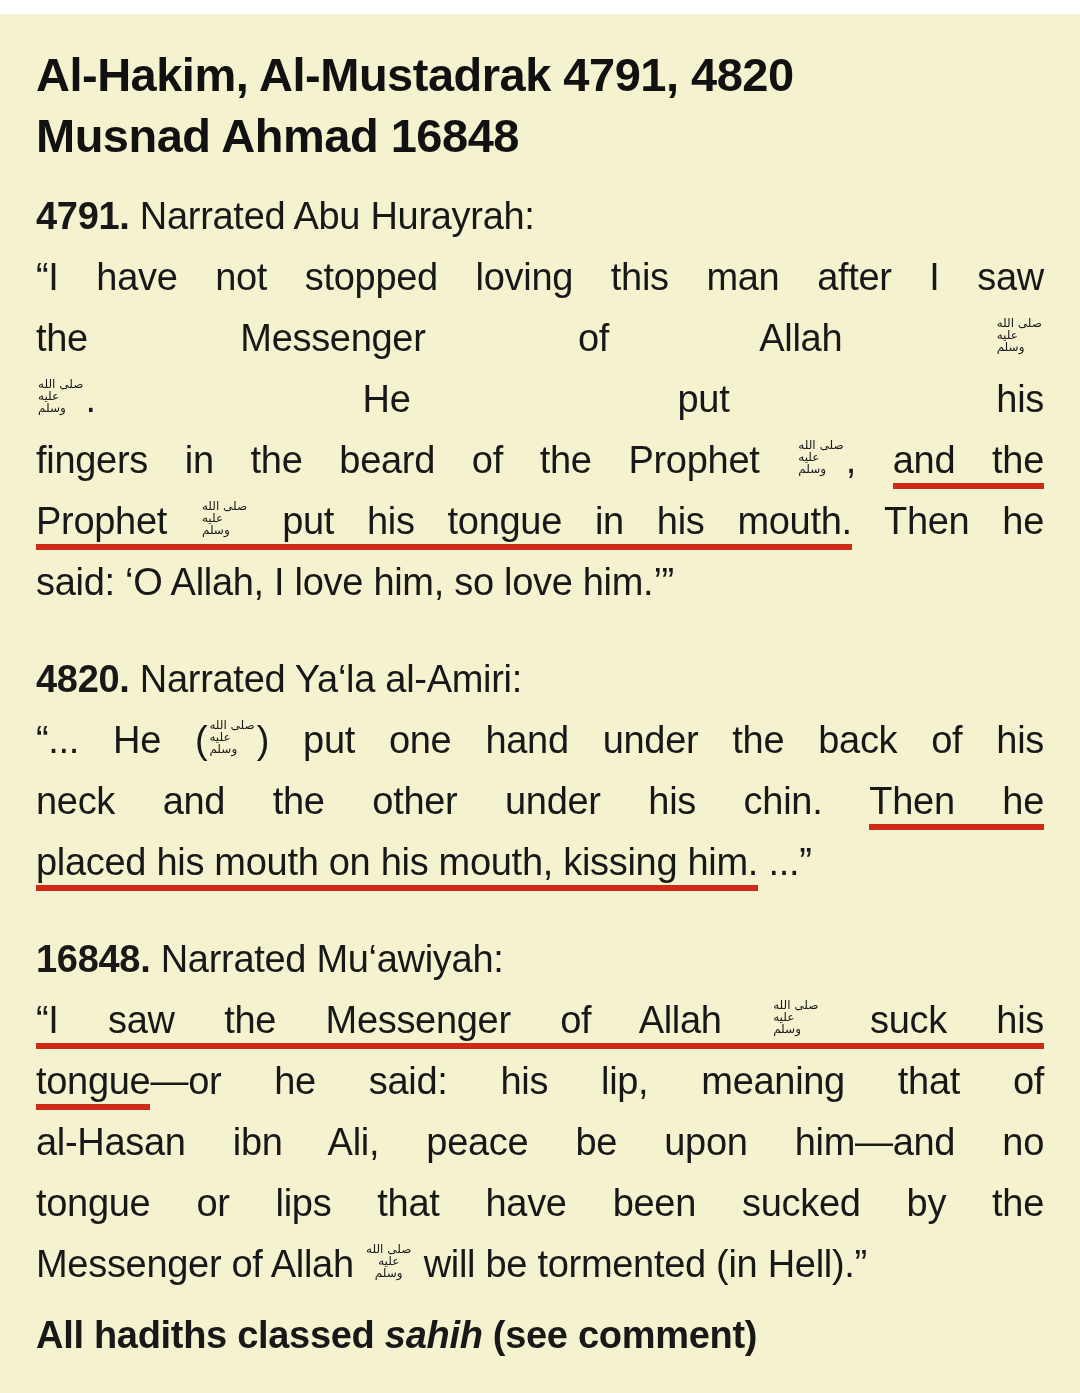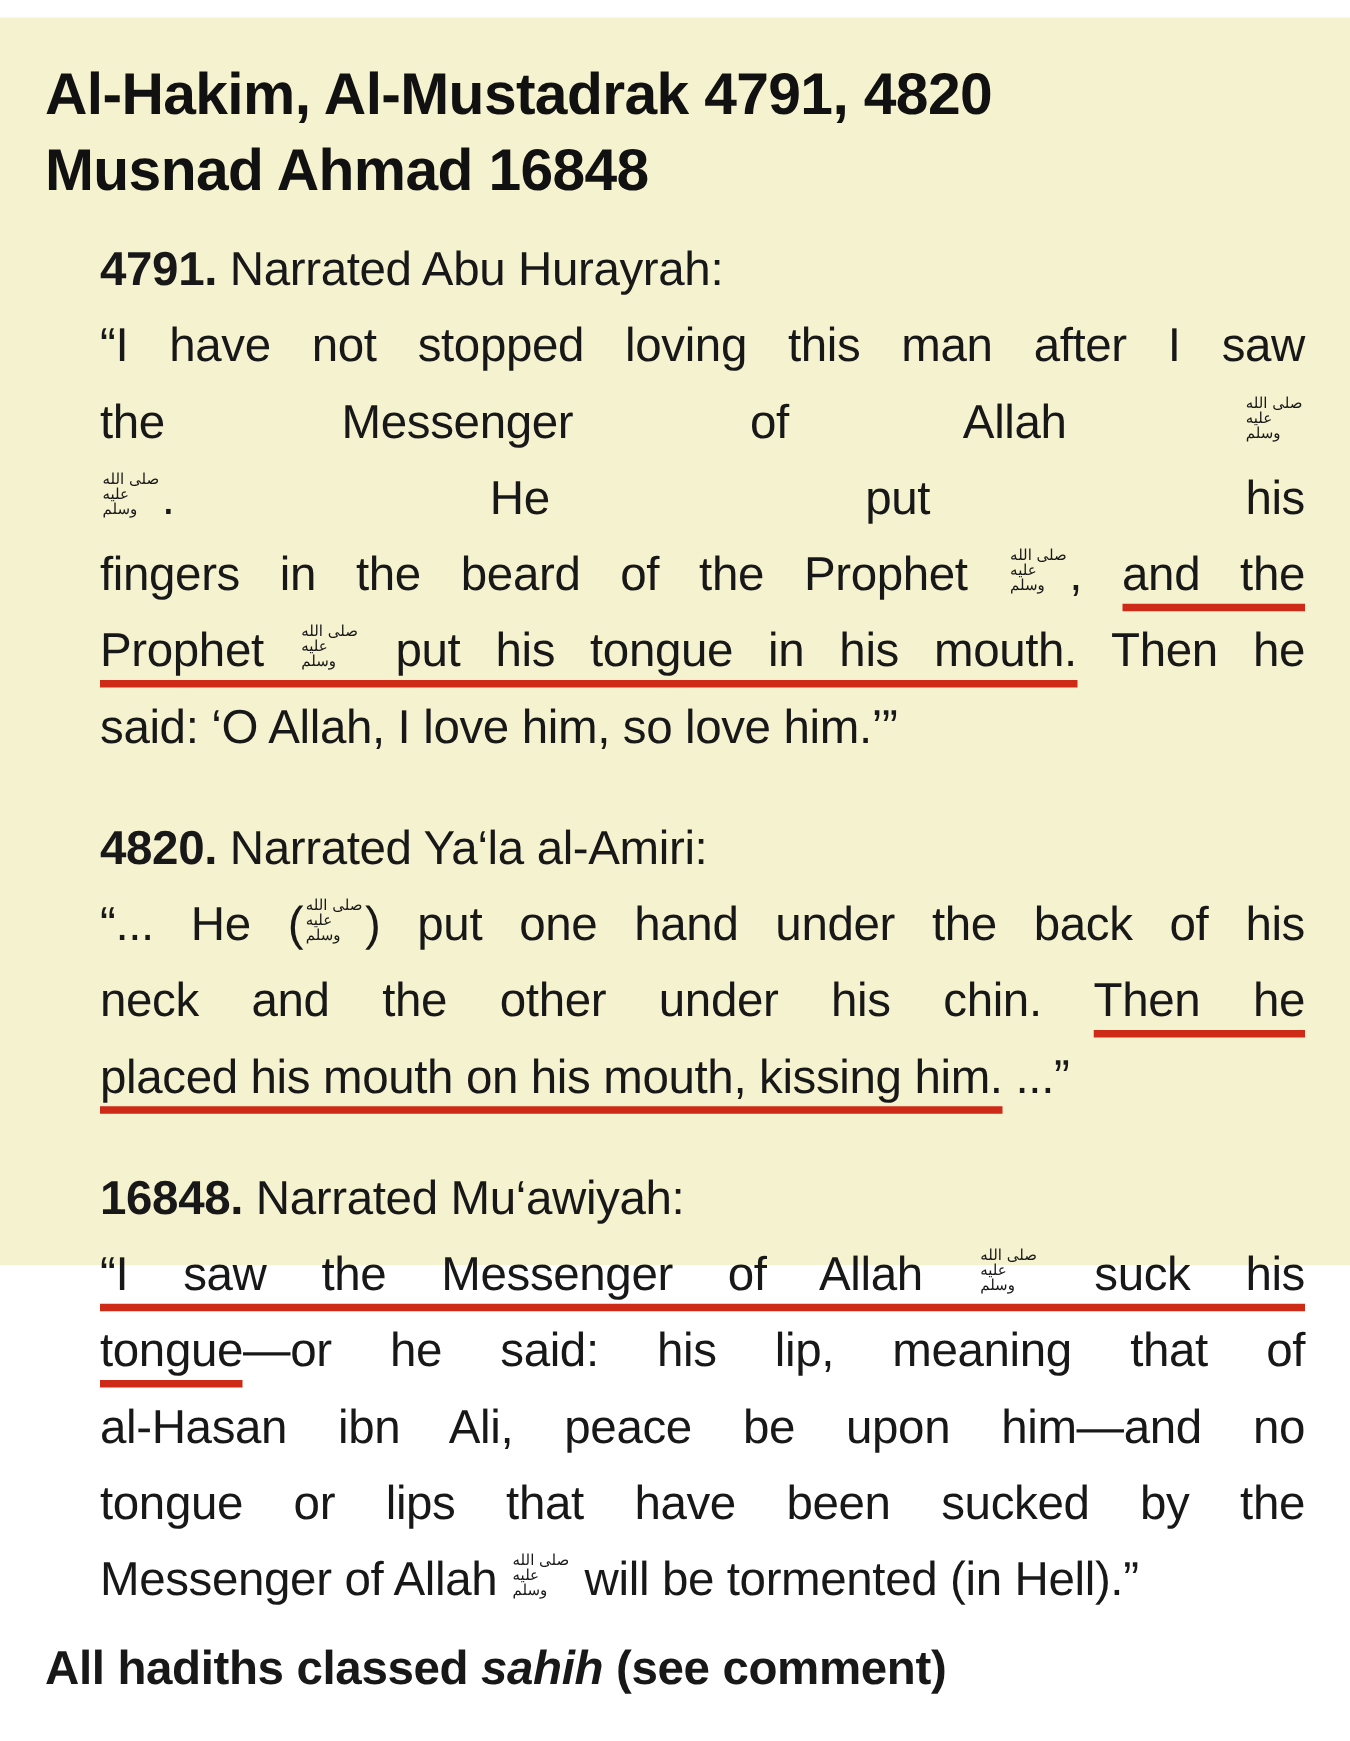--- a/index.html
+++ b/index.html
@@ -11,32 +11,32 @@
   body{
     width:1080px;height:1393px;
     background:#ffffff;
     font-family:"Liberation Sans","DejaVu Sans",sans-serif;
     color:var(--ink);
     overflow:hidden;
   }
   .topbar{height:14px;background:#ffffff;}
   .page{
     box-sizing:border-box;
-    height:998px;
+    height:1379px;
     background:var(--bg);
     padding:30px 36px 20px 36px;
   }
   h1{margin:0 0 20px 0;padding:0;font-weight:bold;color:#111;}
   .title-line{
     font-size:47px;
     line-height:61px;
     letter-spacing:-0.5px;
     white-space:nowrap;
   }
-  .section{margin-top:36px;margin-left:44px;}
+  .section{margin-top:36px;}
   .section:first-child{margin-top:0;}
   .line{
     font-size:38px;
     line-height:61px;
     letter-spacing:-0.3px;
   }
   .line.j{
     text-align:justify;
     text-align-last:justify;
   }
@@ -46,20 +46,21 @@
   .u{
     border-bottom:6px solid var(--red);
     padding-bottom:2px;
     text-align:right;
   }
   .saw{
     display:inline-block;
     font-family:"DejaVu Sans",sans-serif;
     font-size:12px;
     line-height:12px;
+    text-align:center;
     white-space:nowrap;
     margin:0 2px;
     vertical-align:baseline;
   }
   .footer-line{
     margin-top:10px;
     font-weight:bold;
   }
 </style>
 </head>

